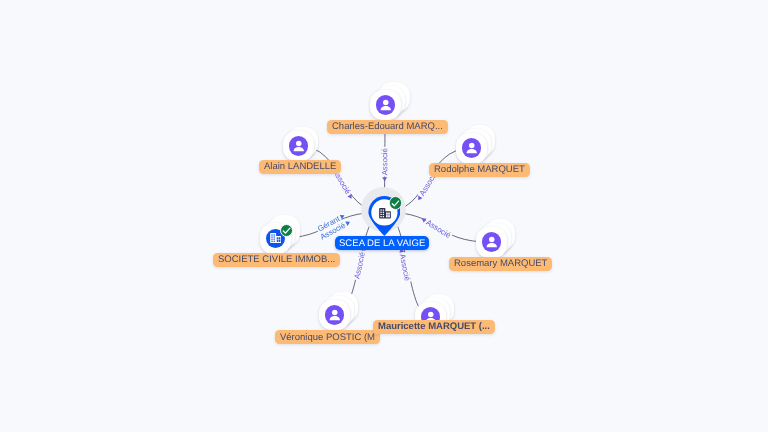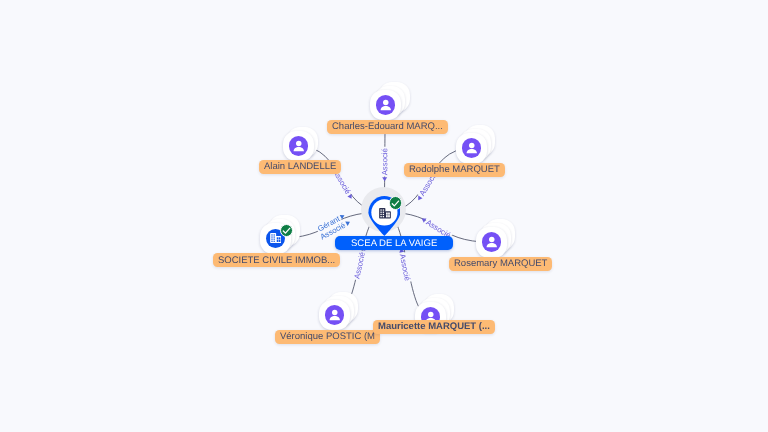--- a/index.html
+++ b/index.html
@@ -15,21 +15,21 @@
          box-shadow:0 1px 2.5px rgba(30,40,90,.16);}
   .disc{position:absolute;border-radius:50%;background:#fff;
         box-shadow:0 1px 3px rgba(30,40,90,.2);}
   .avatar{position:absolute;border-radius:50%;display:flex;align-items:center;justify-content:center;overflow:hidden;}
   .av-person{background:#7550f5;}
   .av-company{background:#0b55ec;}
   .label{position:absolute;background:#fdba74;border-radius:4.5px;will-change:transform;
          box-shadow:0 1px 3px rgba(30,40,90,.12);
          color:#454b6b;font-size:9.5px;line-height:13px;
          padding:0 5px;white-space:nowrap;display:flex;align-items:center;}
-  .center-label{background:#0060fc;color:#fff;font-size:9.55px;border-radius:5px;padding:0 16px;
+  .center-label{background:#0060fc;color:#fff;font-size:9.55px;border-radius:5px;padding:0 4px;
                 box-shadow:0 1px 3px rgba(20,60,160,.3);}
   .halo{position:absolute;border-radius:50%;background:#e9eaee;}
   .badge{position:absolute;border-radius:50%;background:#0f7e45;display:flex;
          align-items:center;justify-content:center;border:1.5px solid #fafbfe;}
 </style>
 </head>
 <body>
 
 <div id="stage">
   <svg class="layer" id="edges">
@@ -73,21 +73,21 @@
       <div class="node" style="left: 0px; top: 0px;">
         <div class="stack" style="left: 464.5px; top: 124.802px; height: 30.8px; width: 30.8px; border-radius: 42%; z-index: 1;"></div>
         <div class="stack" style="left: 460.2px; top: 128.801px; height: 30.8px; width: 30.8px; border-radius: 42%; z-index: 1;"></div>
         <div class="disc" style="left: 455.9px; top: 132.8px; height: 30.8px; width: 30.8px; border-radius: 42%; z-index: 2;"></div>
         <div class="avatar av-person" style="left: 461.5px; top: 138.4px; height: 19.6px; width: 19.6px; z-index: 3;">
           <svg width="17.5" height="17.5" viewBox="0 0 24 24">
             <circle cx="12" cy="8.9" r="3.75" fill="#fff"></circle>
             <path d="M4.9 19.6c0-3.75 3.2-5.85 7.1-5.85s7.1 2.1 7.1 5.85z" fill="#fff"></path>
           </svg>
         </div>
-        <div class="label" style="left: 404px; top: 163px; height: 13.5px; z-index: 12; justify-content: center;">
+        <div class="label" style="left: 429px; top: 163px; height: 13.5px; z-index: 12; justify-content: center;">
           <span>Rodolphe MARQUET</span>
         </div>
       </div>
       <div class="node" style="left: 0px; top: 0px;">
         <div class="stack" style="left: 268.8px; top: 215.102px; height: 30.8px; width: 30.8px; border-radius: 42%; z-index: 1;"></div>
         <div class="stack" style="left: 264.5px; top: 219.101px; height: 30.8px; width: 30.8px; border-radius: 42%; z-index: 1;"></div>
         <div class="disc" style="left: 260.2px; top: 223.1px; height: 30.8px; width: 30.8px; border-radius: 42%; z-index: 2;"></div>
         <div class="avatar av-company" style="left: 265.8px; top: 228.7px; height: 19.6px; width: 19.6px; z-index: 3;">
           <svg width="11.5" height="10.005" viewBox="0 0 24 20.9">
             <path fill="#ffffff" d="M0.3 1.5a1.5 1.5 0 0 1 1.5-1.5h9.5a1.5 1.5 0 0 1 1.5 1.5v17.9a1.5 1.5 0 0 1-1.5 1.5H1.8a1.5 1.5 0 0 1-1.5-1.5Z"></path>
@@ -106,21 +106,21 @@
               <rect x="14.1" y="14.3" width="3.4" height="4.4"></rect>
               <rect x="18.3" y="14.3" width="3.4" height="4.4"></rect>
             </g>
           </svg>
         </div>
         <div class="badge" style="left: 279.7px; top: 223.6px; height: 11.1px; width: 11.1px; z-index: 4;">
           <svg width="9.2" height="9.2" viewBox="0 0 24 24">
             <path d="M3.4 12.9l5.6 5.8L20.6 5.6" stroke="#fff" stroke-width="3.4" fill="none" stroke-linecap="round" stroke-linejoin="round"></path>
           </svg>
         </div>
-        <div class="label" style="left: 212.9px; top: 252.6px; height: 13.5px; z-index: 13; align-items: flex-end;">
+        <div class="label" style="left: 212.9px; top: 252.6px; height: 13.5px; z-index: 13;">
           <span>SOCIETE CIVILE IMMOB...</span>
         </div>
       </div>
       <div class="node" style="left: 0px; top: 0px;">
         <div class="stack" style="left: 484.7px; top: 218.802px; height: 30.8px; width: 30.8px; border-radius: 42%; z-index: 1;"></div>
         <div class="stack" style="left: 480.4px; top: 222.801px; height: 30.8px; width: 30.8px; border-radius: 42%; z-index: 1;"></div>
         <div class="disc" style="left: 476.1px; top: 226.8px; height: 30.8px; width: 30.8px; border-radius: 42%; z-index: 2;"></div>
         <div class="avatar av-person" style="left: 481.7px; top: 232.4px; height: 19.6px; width: 19.6px; z-index: 3;">
           <svg width="17.5" height="17.5" viewBox="0 0 24 24">
             <circle cx="12" cy="8.9" r="3.75" fill="#fff"></circle>
@@ -134,21 +134,21 @@
       <div class="node" style="left: 0px; top: 0px;">
         <div class="stack" style="left: 327.7px; top: 291.502px; height: 30.8px; width: 30.8px; border-radius: 42%; z-index: 1;"></div>
         <div class="stack" style="left: 323.4px; top: 295.501px; height: 30.8px; width: 30.8px; border-radius: 42%; z-index: 1;"></div>
         <div class="disc" style="left: 319.1px; top: 299.5px; height: 30.8px; width: 30.8px; border-radius: 42%; z-index: 2;"></div>
         <div class="avatar av-person" style="left: 324.7px; top: 305.1px; height: 19.6px; width: 19.6px; z-index: 3;">
           <svg width="17.5" height="17.5" viewBox="0 0 24 24">
             <circle cx="12" cy="8.9" r="3.75" fill="#fff"></circle>
             <path d="M4.9 19.6c0-3.75 3.2-5.85 7.1-5.85s7.1 2.1 7.1 5.85z" fill="#fff"></path>
           </svg>
         </div>
-        <div class="label" style="left: 274.7px; top: 330px; height: 13.5px; z-index: 15;">
+        <div class="label" style="left: 274.7px; top: 330px; height: 13.5px; z-index: 15; align-items: flex-end;">
           <span>Véronique POSTIC (M</span>
         </div>
       </div>
       <div class="node" style="left: 0px; top: 0px;">
         <div class="stack" style="left: 423.7px; top: 293.602px; height: 30.8px; width: 30.8px; border-radius: 42%; z-index: 1;"></div>
         <div class="stack" style="left: 419.4px; top: 297.601px; height: 30.8px; width: 30.8px; border-radius: 42%; z-index: 1;"></div>
         <div class="disc" style="left: 415.1px; top: 301.6px; height: 30.8px; width: 30.8px; border-radius: 42%; z-index: 2;"></div>
         <div class="avatar av-person" style="left: 420.7px; top: 307.2px; height: 19.6px; width: 19.6px; z-index: 3;">
           <svg width="17.5" height="17.5" viewBox="0 0 24 24">
             <circle cx="12" cy="8.9" r="3.75" fill="#fff"></circle>

